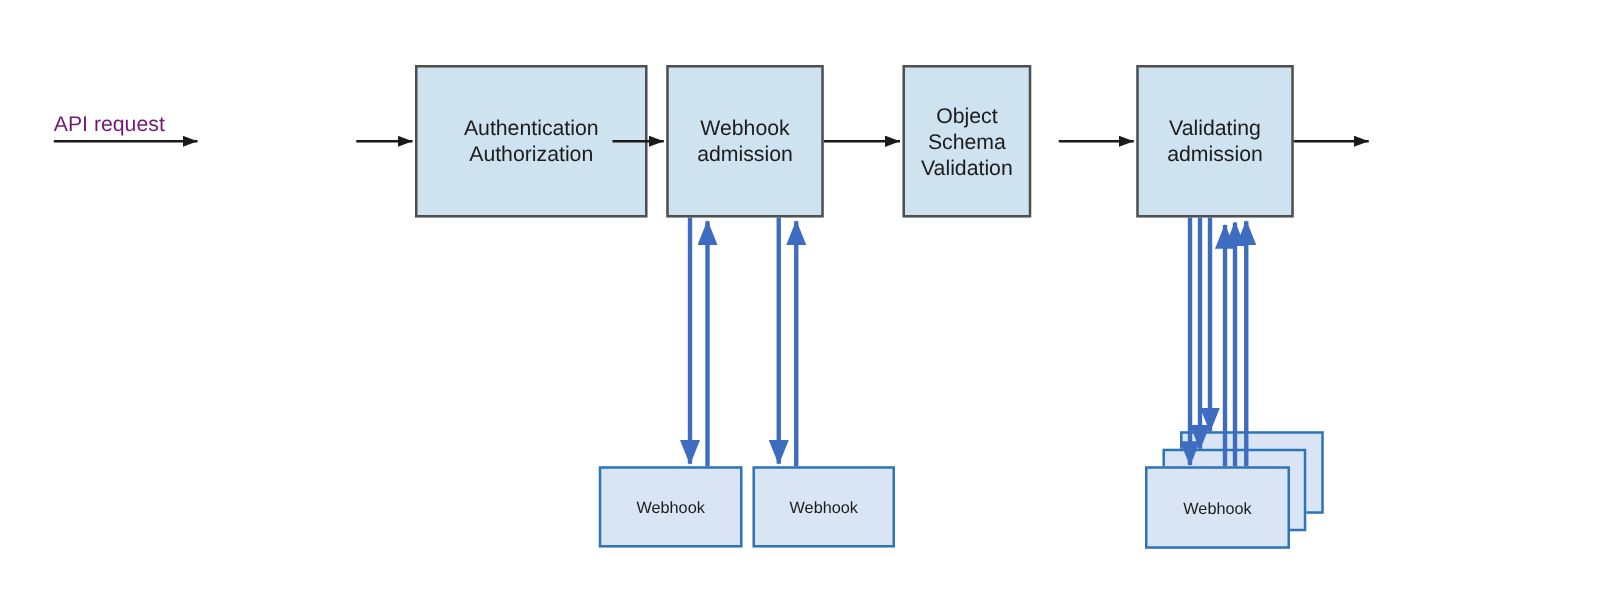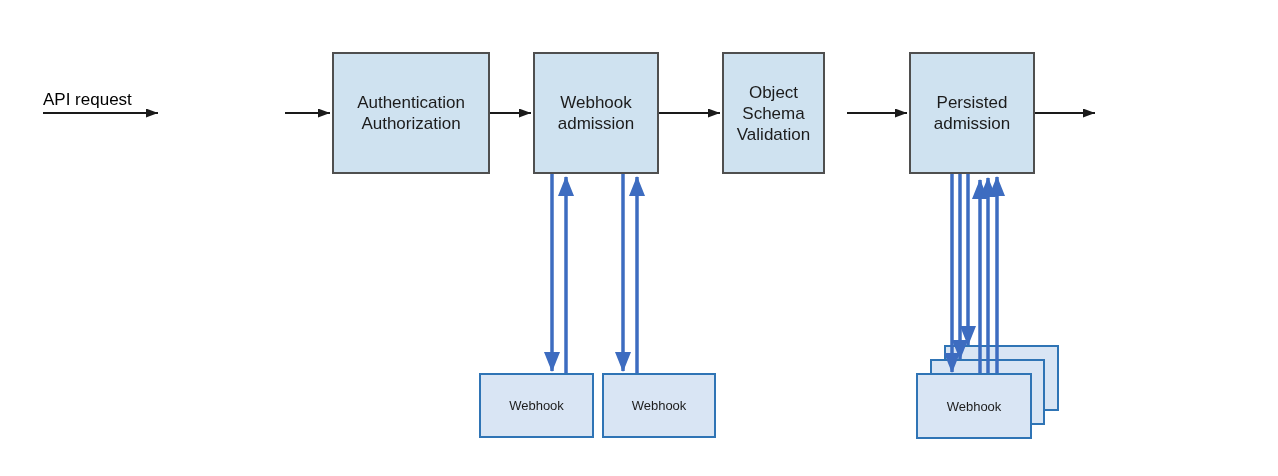--- a/index.html
+++ b/index.html
@@ -36,52 +36,52 @@
     background:var(--webhook-fill);
     border:2px solid var(--webhook-border);
     display:flex;align-items:center;justify-content:center;
     font-size:13px;
     color:var(--text);
   }
   #api-request-label{
     position:absolute;
     left:43px;top:88px;width:115px;height:24px;
     font-size:17px;line-height:24px;
-    color:#000000;
+    color:#701a75;
     white-space:nowrap;
   }
   #arrow-layer{
     position:absolute;left:0;top:0;width:1278px;height:476px;
     pointer-events:none;
     z-index:10;
   }
   #arrow-layer .flow-line{stroke:var(--flow-arrow);stroke-width:2;}
   #arrow-layer .hook-line{stroke:var(--webhook-arrow);stroke-width:3.5;}
   #marker-black path{fill:var(--flow-arrow);}
   #marker-blue path{fill:var(--webhook-arrow);}
 </style>
 </head>
 <body>
 
 <div id="canvas">
 
   <div id="api-request-label">API request</div>
 
 
-  <div class="stage" style="left:332px;top:52px;width:158px;height:122px;">Authentication
+  <div class="stage" style="left:332px;top:52px;width:186px;height:122px;">Authentication
 Authorization</div>
 
   <div class="stage" style="left:533px;top:52px;width:126px;height:122px;">Webhook
 admission</div>
 
   <div class="stage" style="left:722px;top:52px;width:103px;height:122px;">Object
 Schema
 Validation</div>
 
-  <div class="stage" style="left:909px;top:52px;width:126px;height:122px;">Persisted
+  <div class="stage" style="left:909px;top:52px;width:126px;height:122px;">Validating
 admission</div>
 
 
   <div class="webhook" style="left:479px;top:373px;width:115px;height:65px;">Webhook</div>
 
   <div class="webhook" style="left:602px;top:373px;width:114px;height:65px;">Webhook</div>
 
   <div class="webhook" style="left:944px;top:345px;width:115px;height:66px;"></div>
 
   <div class="webhook" style="left:930px;top:359px;width:115px;height:66px;"></div>

